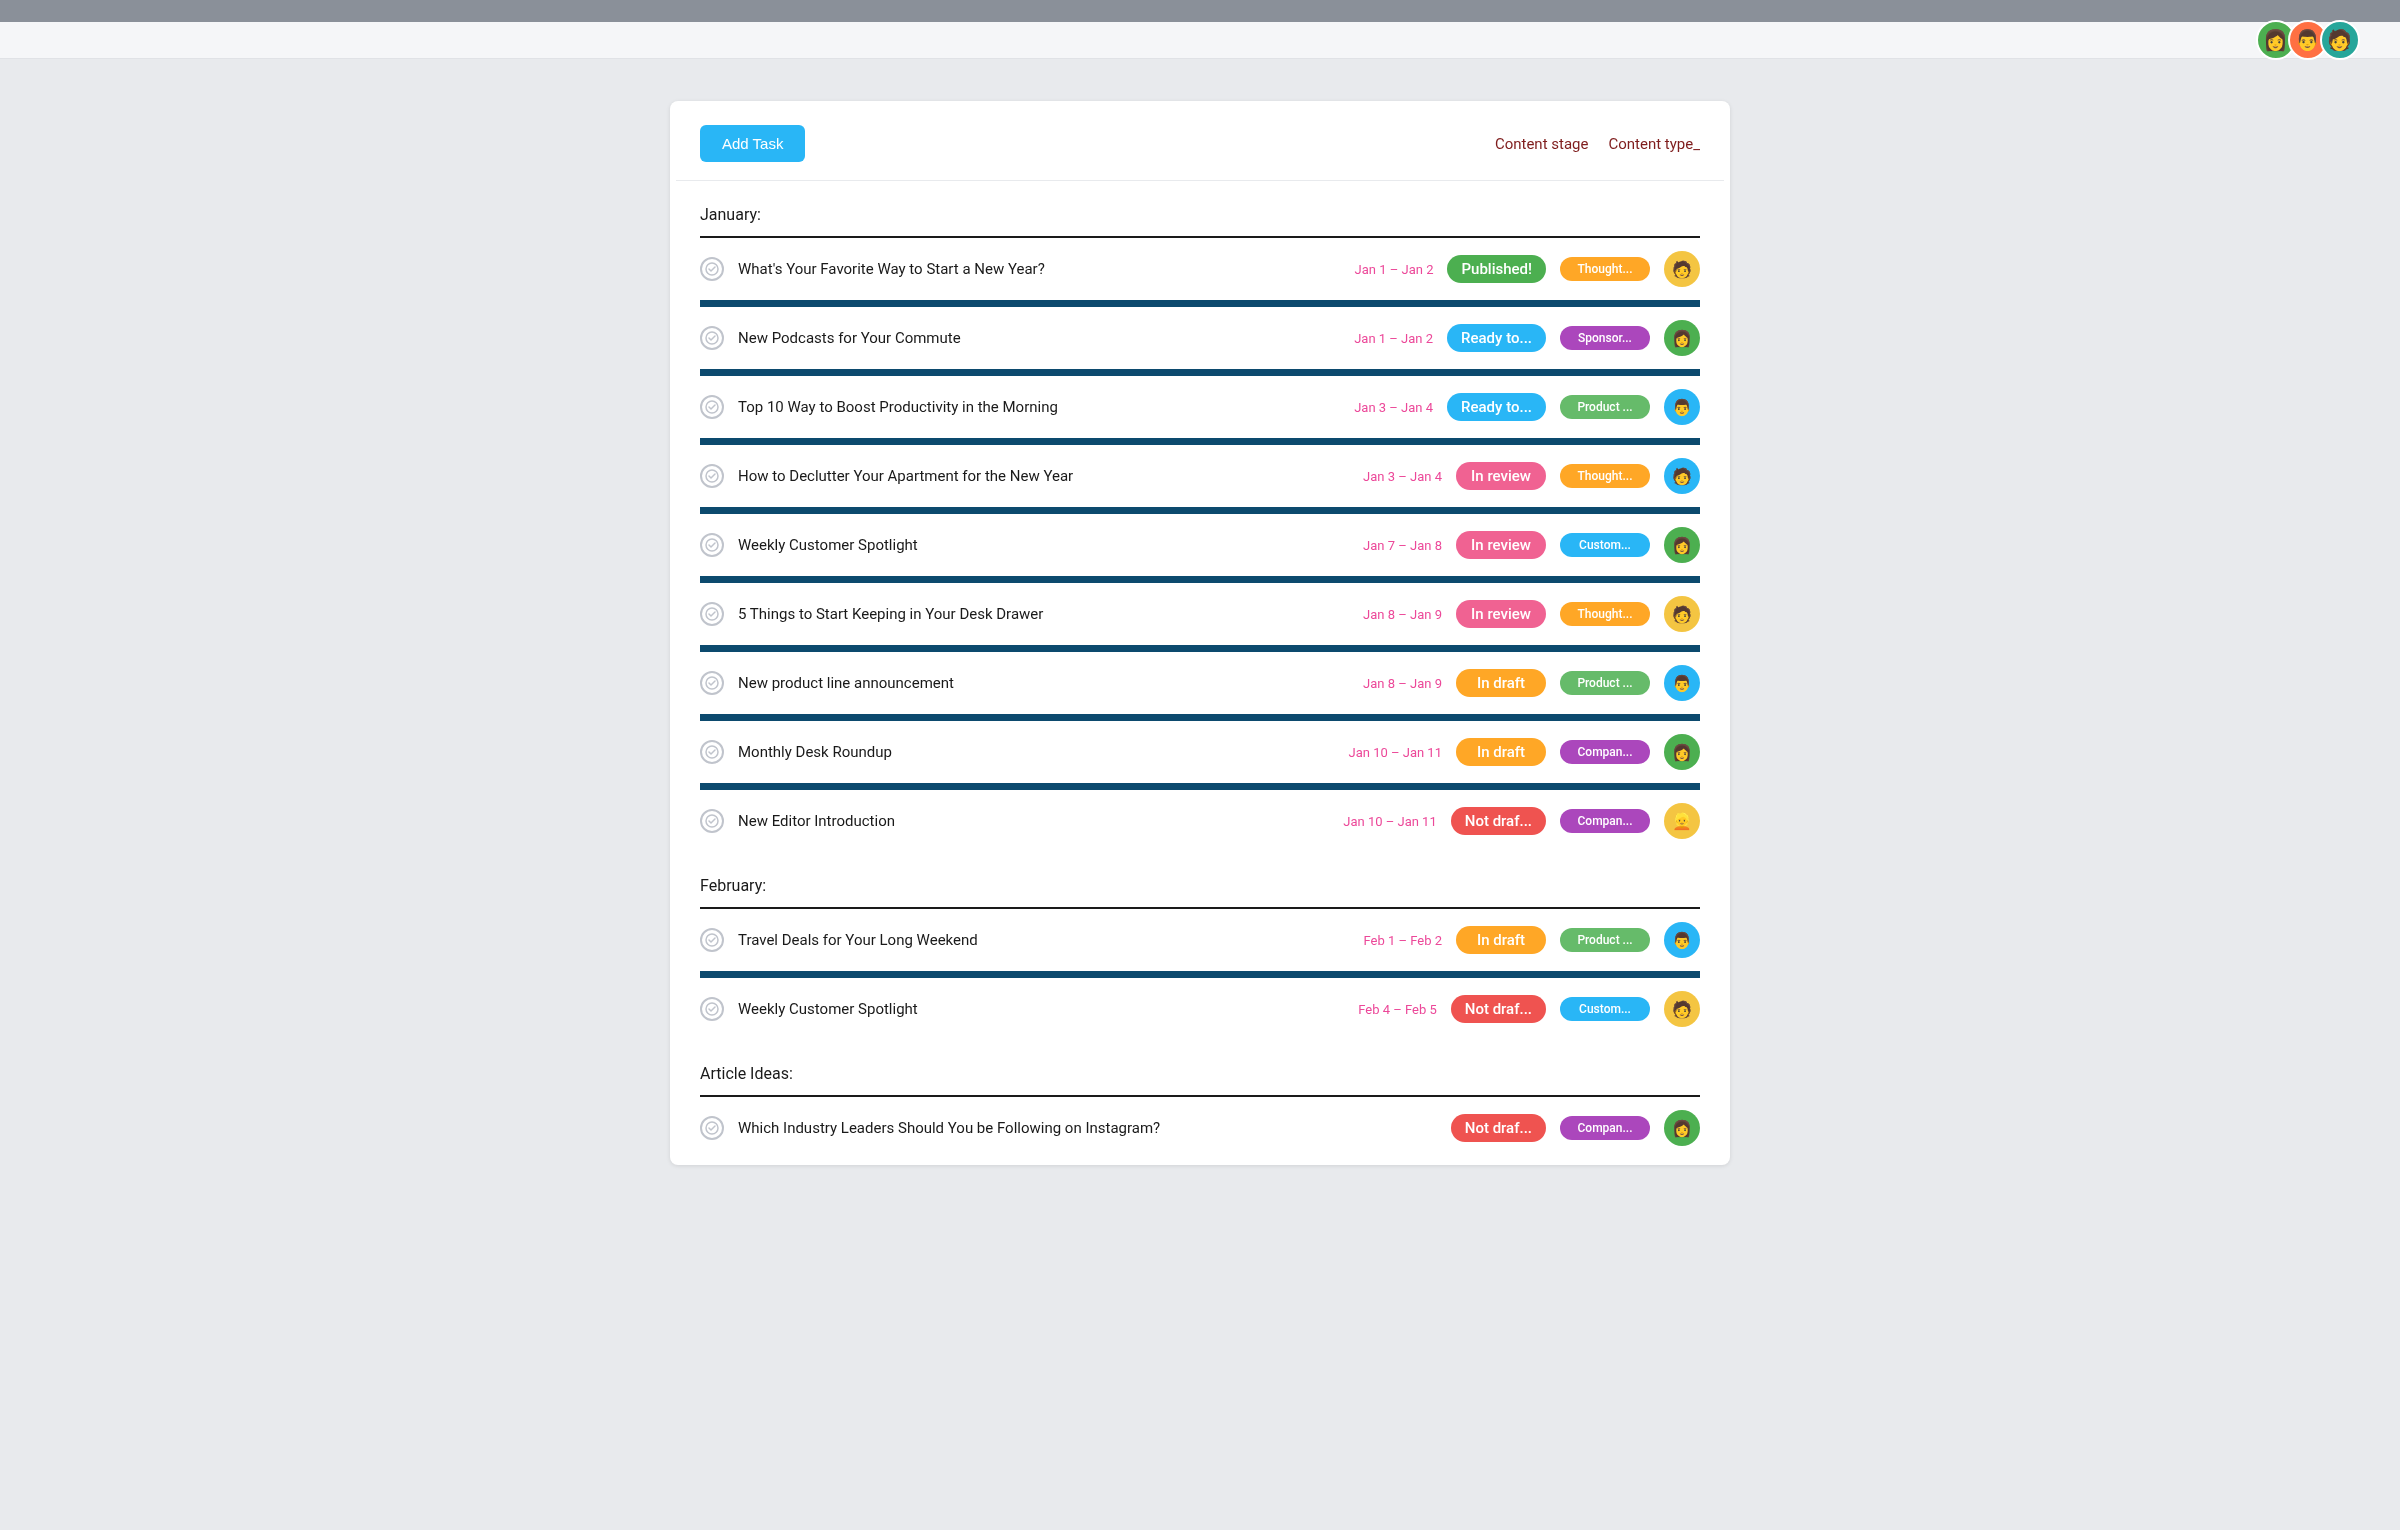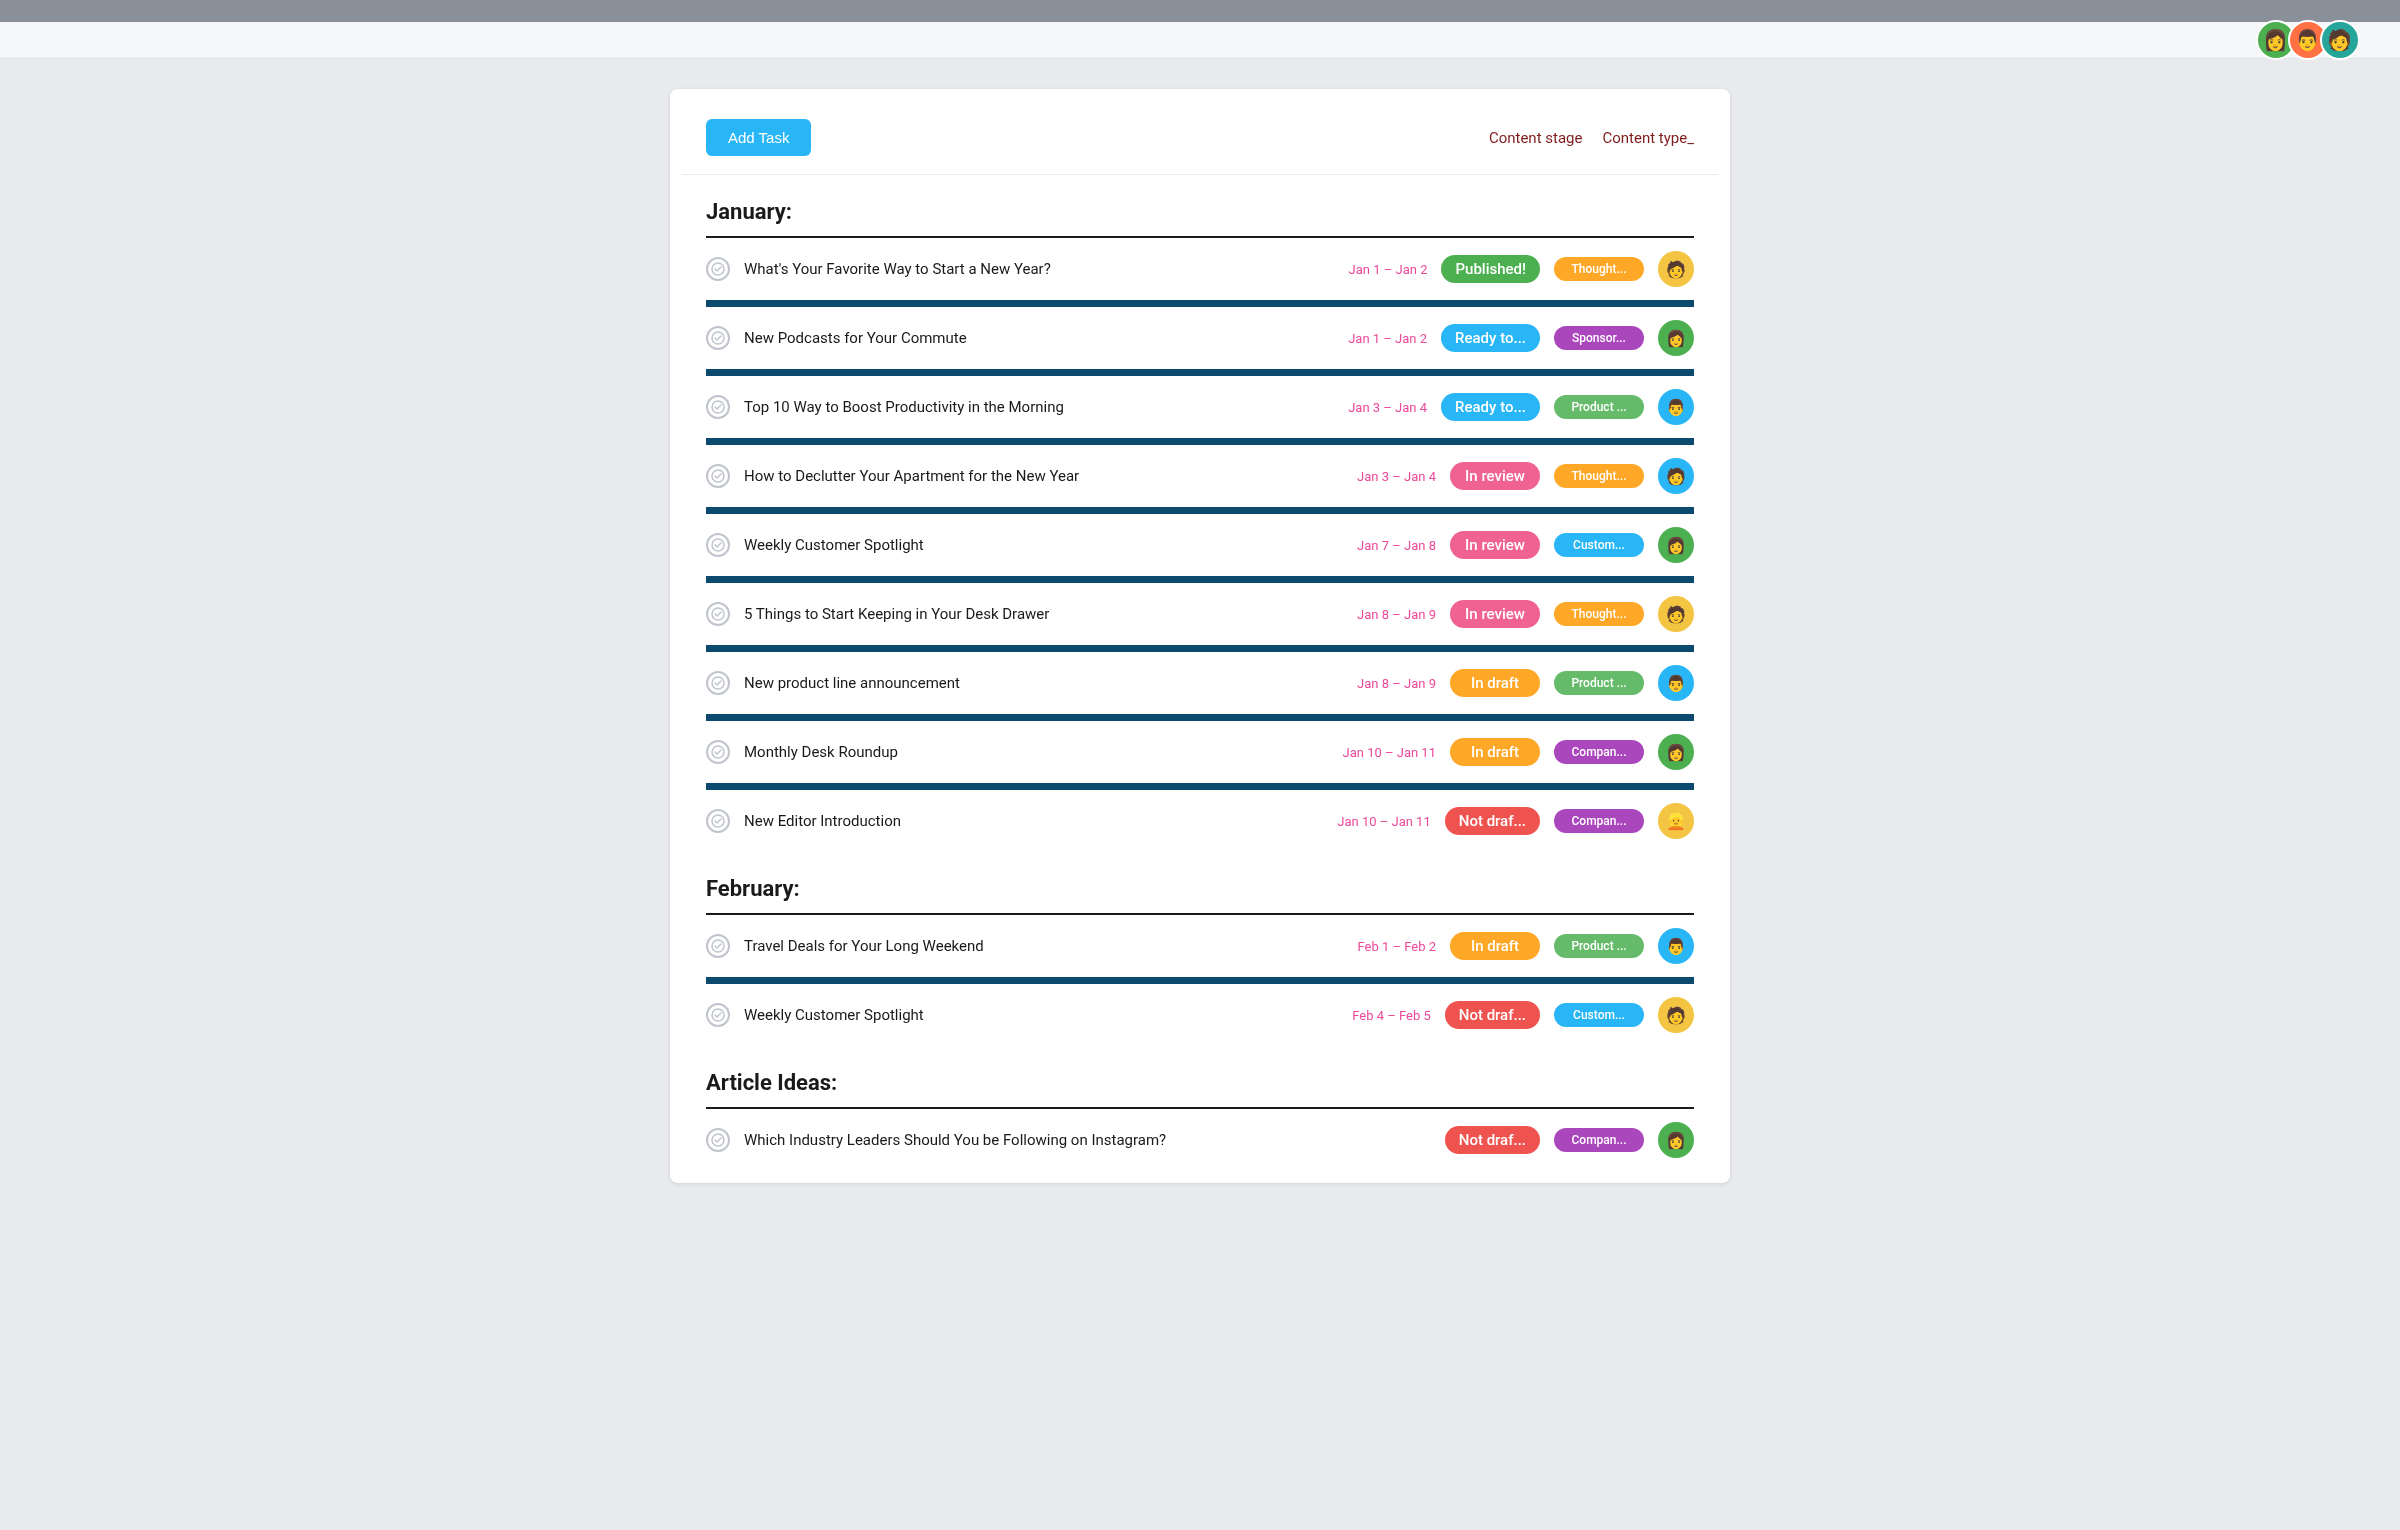--- a/index.html
+++ b/index.html
@@ -41,25 +41,25 @@
       overflow: hidden;
       display: flex;
       align-items: center;
       justify-content: center;
       font-size: 18px;
     }
     .avatar:first-child { margin-left: 0; }
 
     .main-content {
       max-width: 1060px;
-      margin: 30px auto;
+      margin: 42px auto;
       background: white;
       border-radius: 8px;
       box-shadow: 0 1px 4px rgba(0,0,0,0.1);
-      padding: 12px;
+      padding: 6px;
       overflow: hidden;
     }
     .toolbar {
       display: flex;
       align-items: center;
       padding: 18px 24px;
       border-bottom: 1px solid #e8eaed;
       gap: 20px;
     }
     .add-task-btn {
@@ -76,22 +76,22 @@
     .toolbar-filter {
       font-size: 15px;
       color: #7f1d1d;
       cursor: pointer;
     }
 
     .section-header {
       padding: 24px 24px 8px 24px;
     }
     .section-title {
-      font-size: 22px;
-      font-weight: 700;
+      font-size: 16px;
+      font-weight: 400;
       color: #1a1a1a;
     }
     .section-divider {
       border: none;
       border-top: 2px solid #1a1a1a;
       margin: 4px 24px 0 24px;
     }
 
     .task-list {
       padding: 0 24px;

